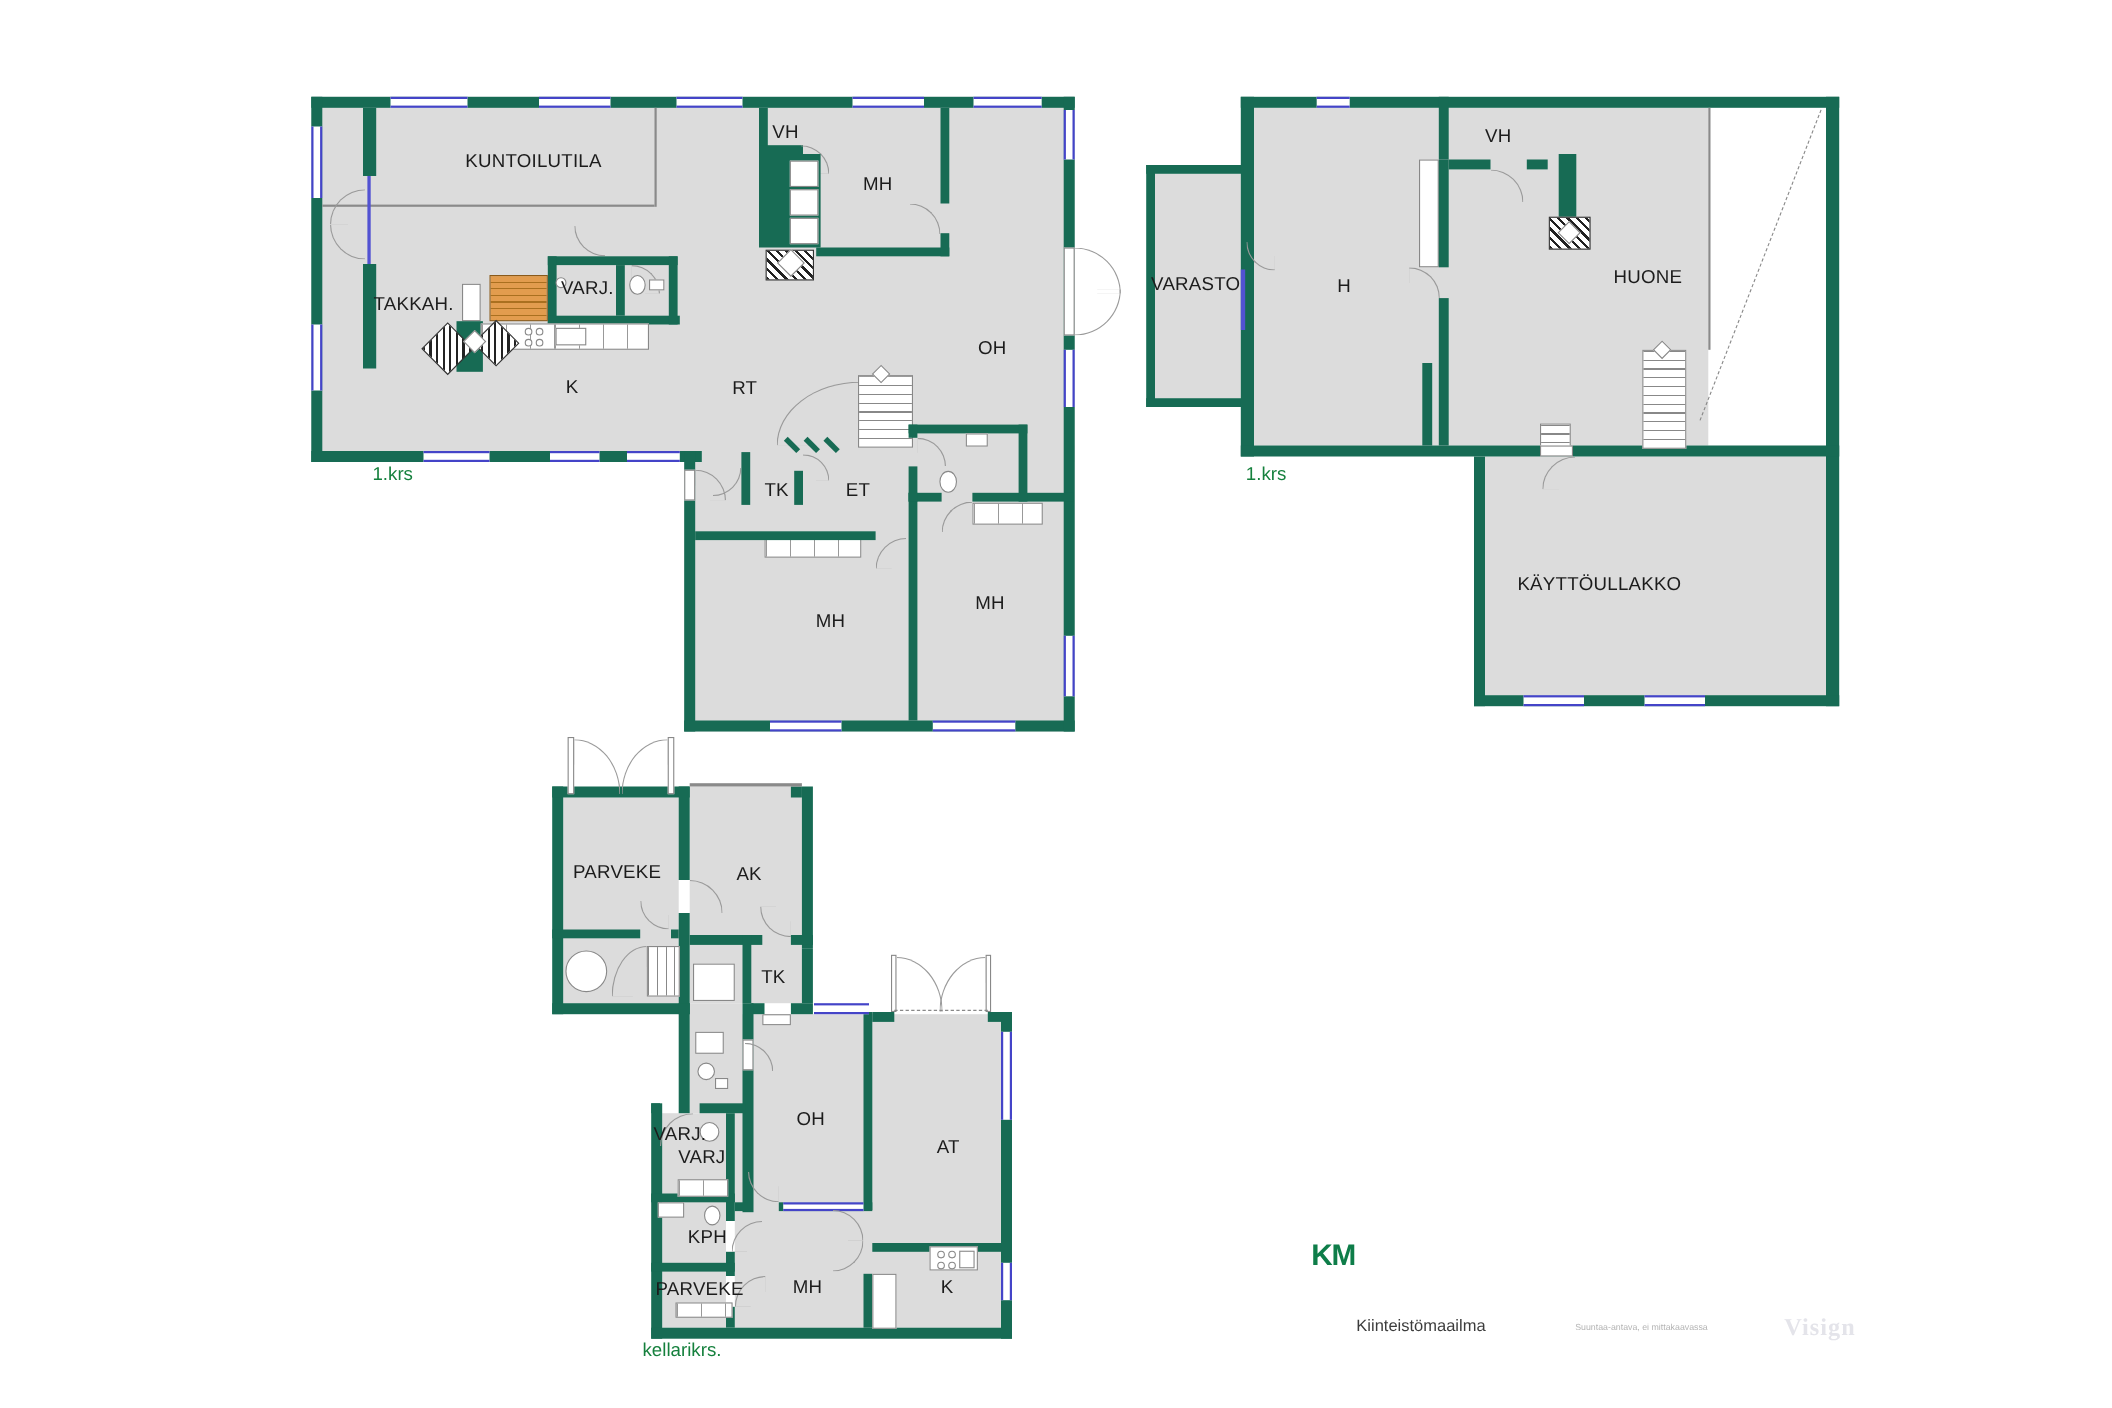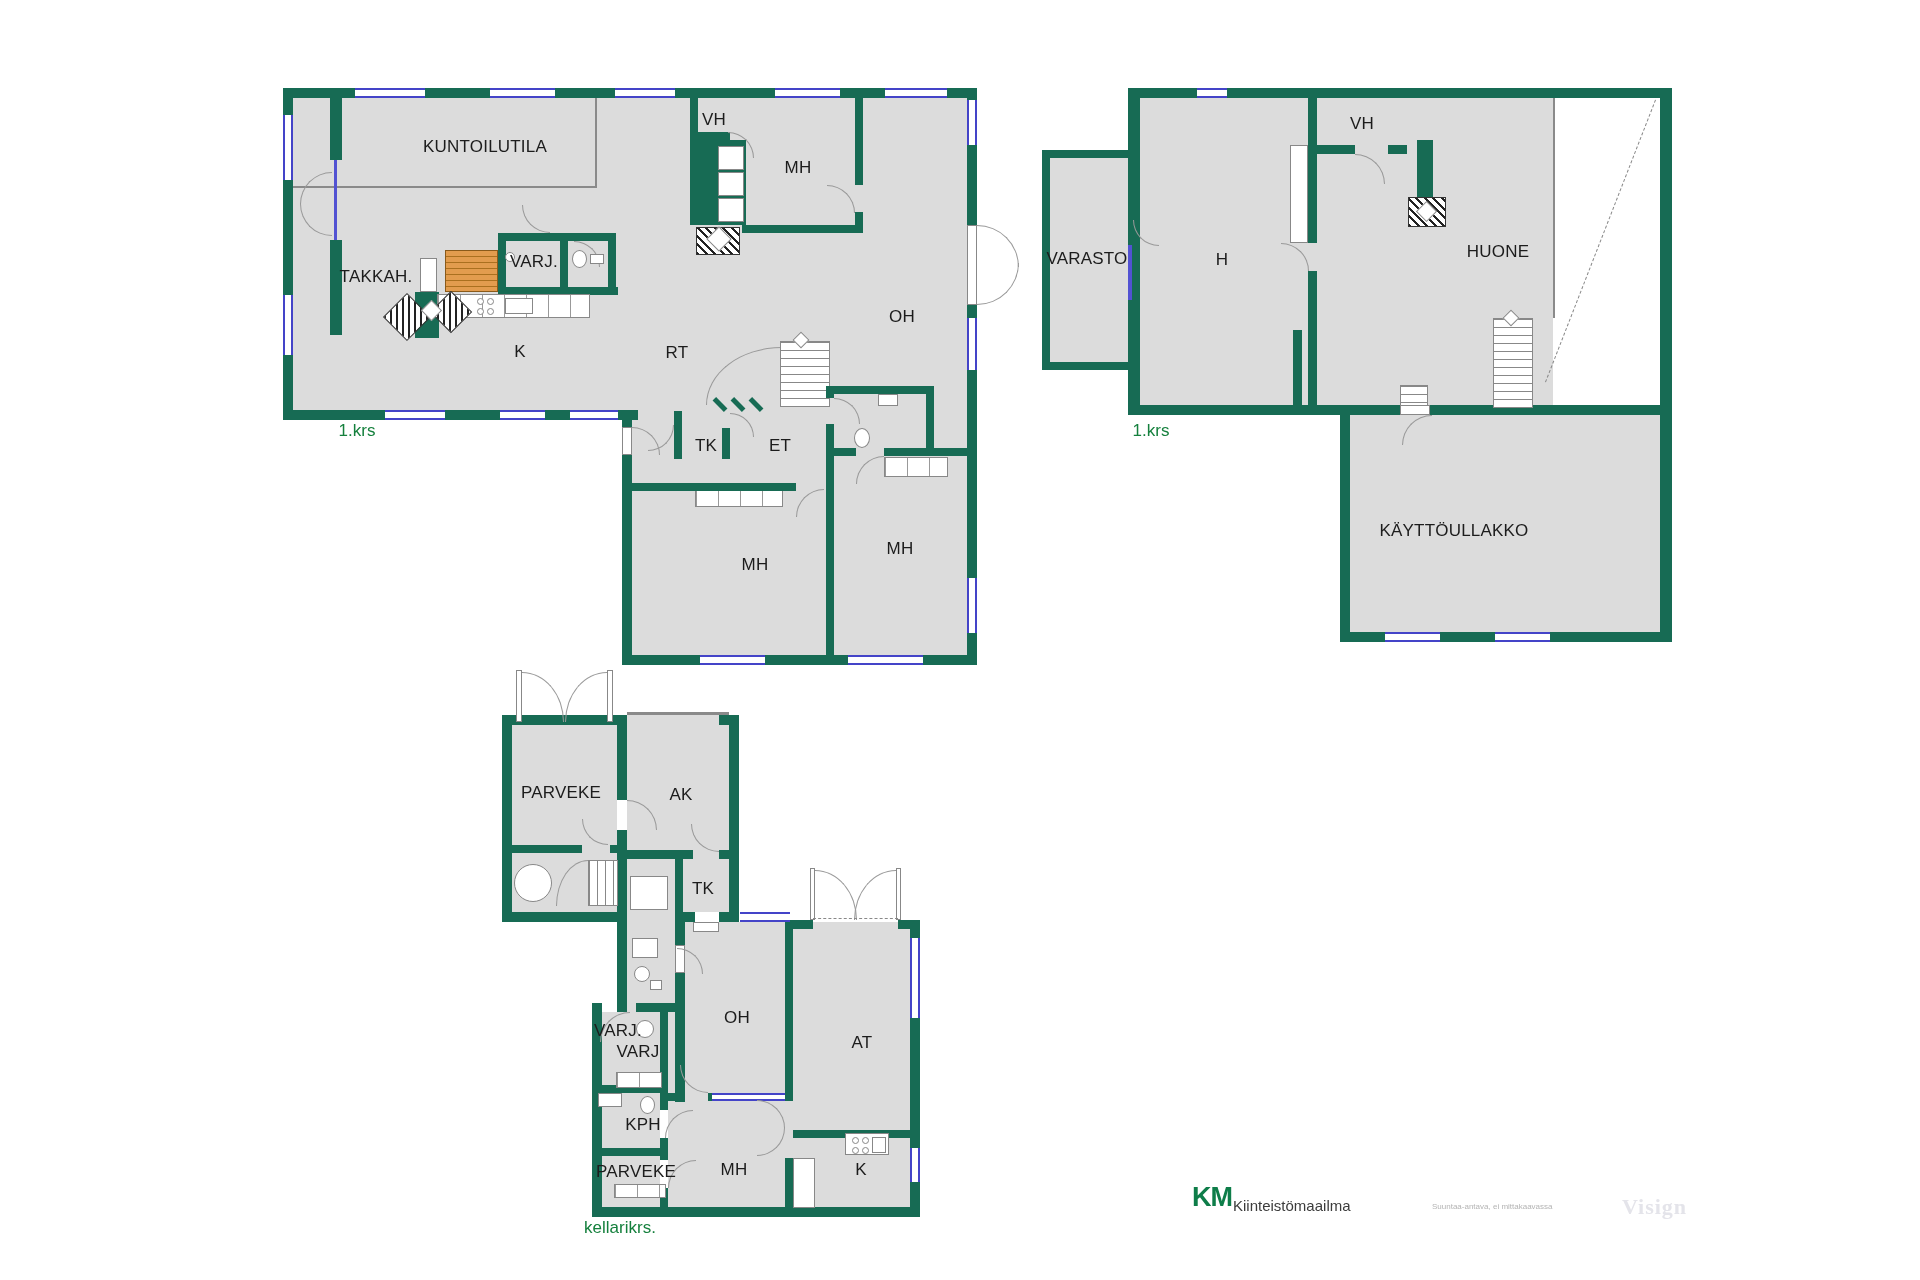--- a/index.html
+++ b/index.html
@@ -28,21 +28,21 @@
   .arc {position:absolute;box-sizing:border-box;border:0 solid #999;background:transparent;}
   .arc.tl{border-top:1px solid #999;border-left:1px solid #999;border-top-left-radius:100% 100%;}
   .arc.tr{border-top:1px solid #999;border-right:1px solid #999;border-top-right-radius:100% 100%;}
   .arc.bl{border-bottom:1px solid #999;border-left:1px solid #999;border-bottom-left-radius:100% 100%;}
   .arc.br{border-bottom:1px solid #999;border-right:1px solid #999;border-bottom-right-radius:100% 100%;}
   .dsh {position:absolute;height:0;border-top:1px dashed #888;transform-origin:left top;}
   
   .lbl{position:absolute;transform:translate(-50%,-50%);font-size:17px;color:#1c1c1c;white-space:nowrap;letter-spacing:.2px;}
   .flbl{position:absolute;transform:translate(-50%,-50%);font-size:17px;color:#15803d;white-space:nowrap;}
   
-  .km-mark{position:absolute;left:1192px;top:1182px;font-size:27px;font-weight:bold;color:#0e7d49;letter-spacing:-1px;}
+  .km-mark{position:absolute;left:1192px;top:1126px;font-size:27px;font-weight:bold;color:#0e7d49;letter-spacing:-1px;}
   .km-text{position:absolute;left:1233px;top:1197px;font-size:15px;color:#3c3c3c;}
   .disclaimer{position:absolute;left:1432px;top:1202px;font-size:8px;color:#b4b4b4;}
   .watermark{position:absolute;left:1622px;top:1194px;font-size:22px;font-weight:bold;
              color:#e4e4ea;font-family:"Liberation Serif",serif;letter-spacing:1px;}
 </style>
 </head>
 <body>
 
 <div id="canvas">
 

